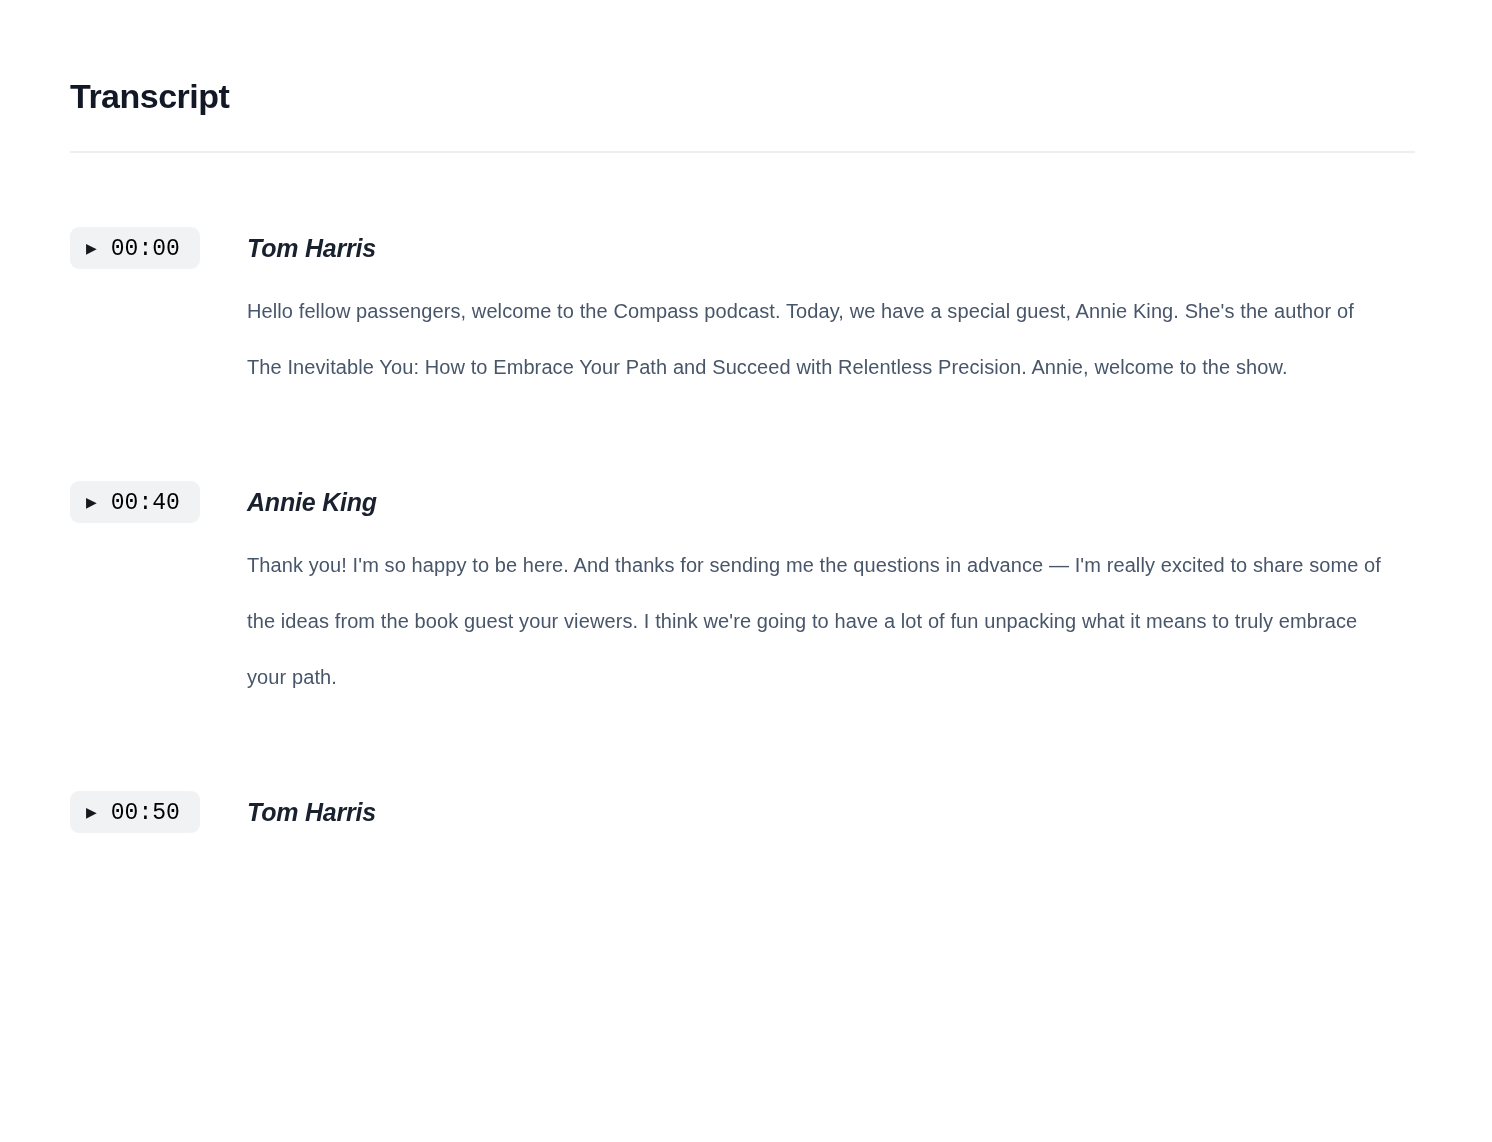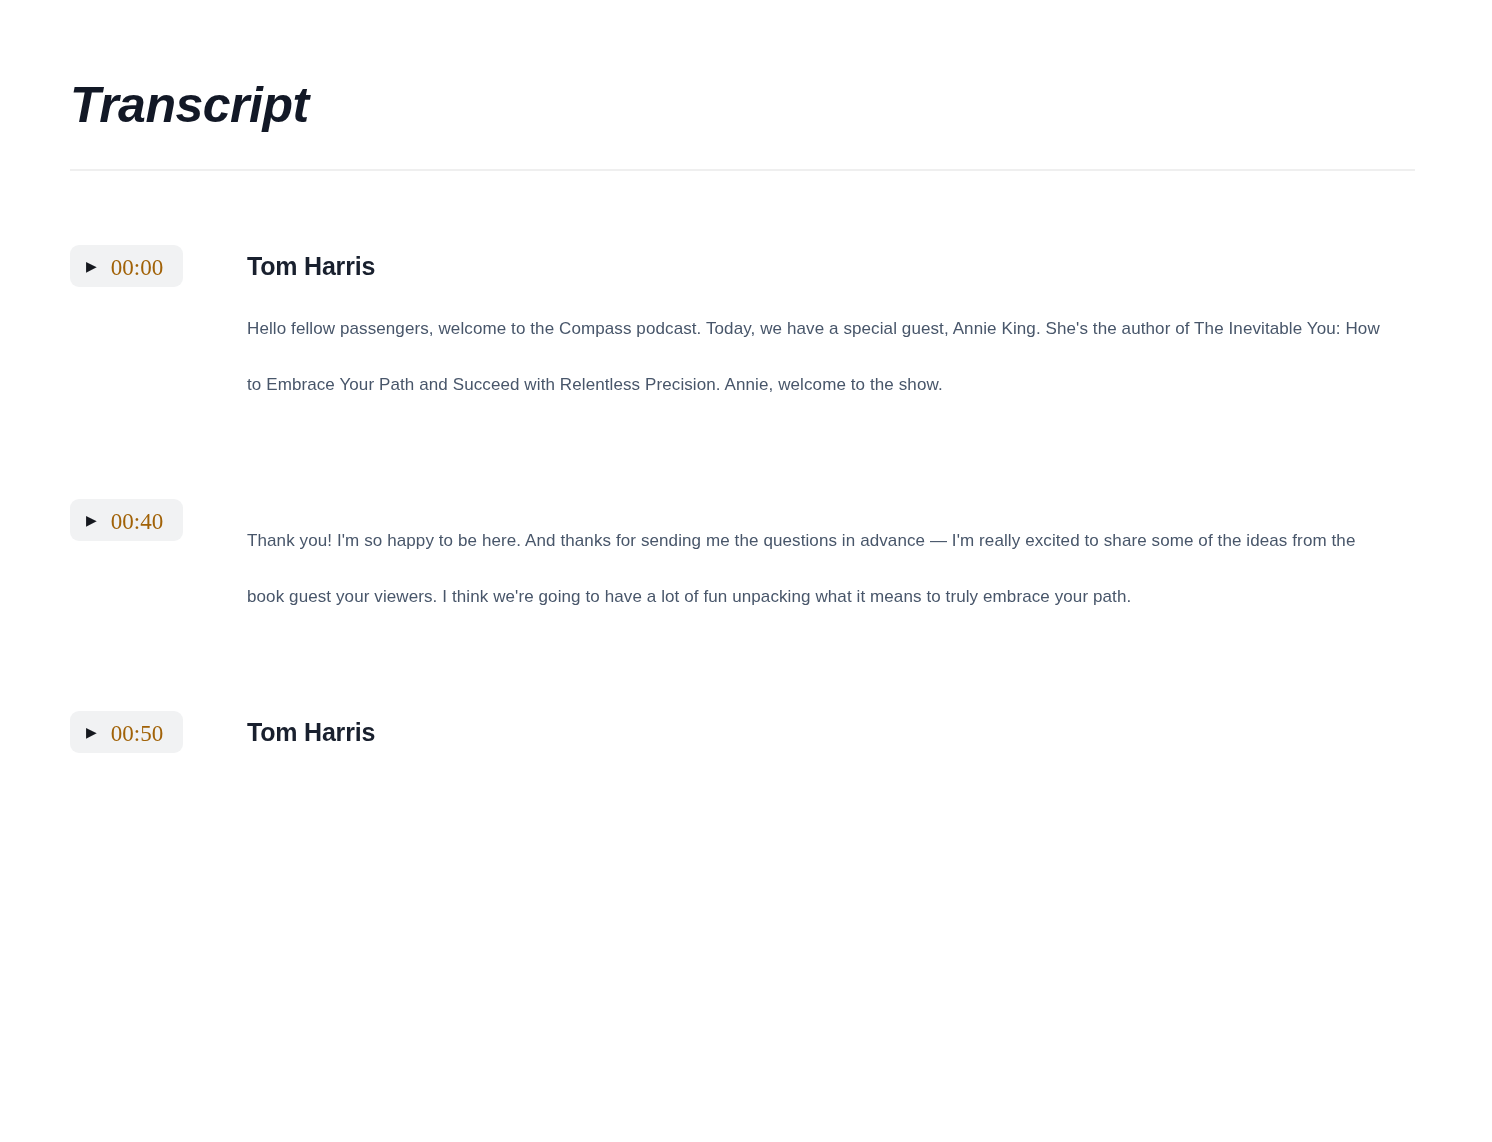--- a/index.html
+++ b/index.html
@@ -7,26 +7,25 @@
     background: #ffffff;
     width: 1492px;
     height: 1142px;
     overflow: hidden;
     font-family: "Liberation Sans", "DejaVu Sans", sans-serif;
   }
   .page {
     padding: 78px 77px 60px 70px;
   }
   .page-title {
-    font-size: 50px;
+    font-size: 34px;
     font-weight: 600;
     letter-spacing: -0.5px;
     color: #121826;
     line-height: 1.1;
-    font-style: italic;
   }
   .divider {
     border: none;
     border-top: 2px solid #efefef;
     margin-top: 36px;
     margin-bottom: 74px;
   }
   .entry {
     display: grid;
     grid-template-columns: 177px 1fr;
@@ -46,35 +45,36 @@
     cursor: pointer;
     justify-self: start;
   }
   .play-icon {
     color: #15181e;
     font-size: 14px;
     line-height: 1;
     transform: translateY(-0.5px);
   }
   .time-label {
-    font-family: Liberation Serif, serif;
+    font-family: Liberation Mono, monospace;
     font-size: 23px;
-    color: #a16207;
+    color: #000000;
     line-height: 1;
     padding-top: 2px;
   }
   .speaker {
     font-size: 25px;
     font-weight: 700;
     color: #19202e;
     line-height: 42px;
     letter-spacing: -0.2px;
+    font-style: italic;
   }
   .utterance {
-    font-size: 17px;
+    font-size: 20px;
     color: #48566a;
     line-height: 56px;
     margin-top: 14px;
     max-width: 1145px;
     letter-spacing: 0.1px;
   }
 </style>
 </head>
 <body>
 
@@ -94,20 +94,21 @@
       <p class="utterance">Hello fellow passengers, welcome to the Compass podcast. Today, we have a special guest, Annie King. She's the author of The Inevitable You: How to Embrace Your Path and Succeed with Relentless Precision. Annie, welcome to the show.</p>
     </div>
   </div>
 
   <div class="entry">
     <button class="time-pill">
       <span class="play-icon">▶</span>
       <span class="time-label">00:40</span>
     </button>
     <div class="entry-body">
+      <div class="speaker">Annie King</div>
       <p class="utterance">Thank you! I'm so happy to be here. And thanks for sending me the questions in advance — I'm really excited to share some of the ideas from the book guest your viewers. I think we're going to have a lot of fun unpacking what it means to truly embrace your path.</p>
     </div>
   </div>
 
   <div class="entry">
     <button class="time-pill">
       <span class="play-icon">▶</span>
       <span class="time-label">00:50</span>
     </button>
     <div class="entry-body">

